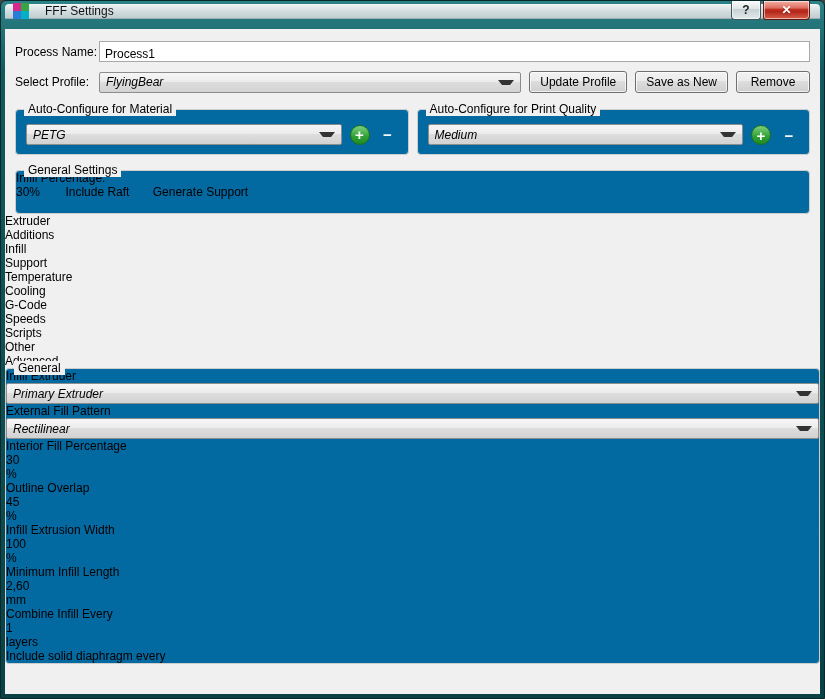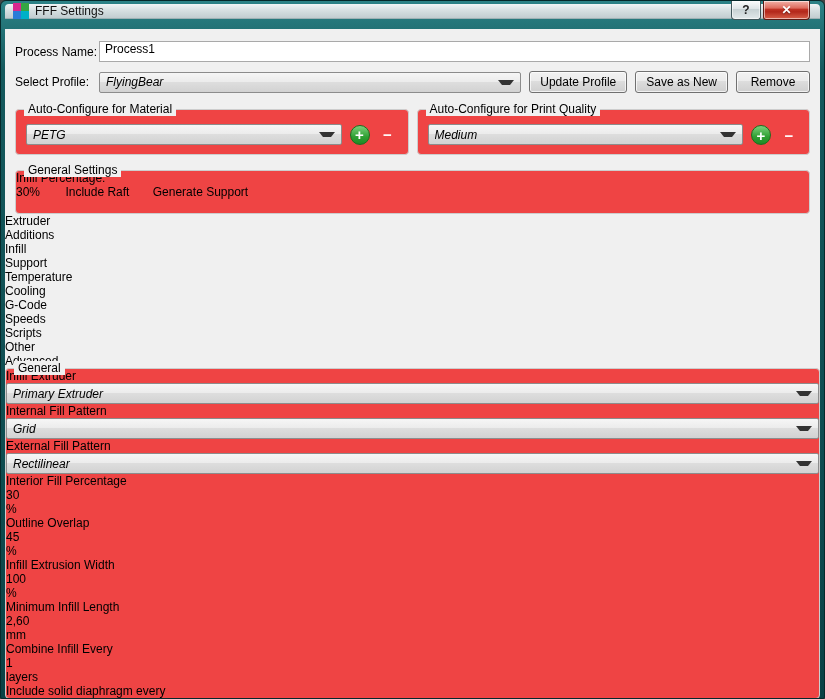--- a/index.html
+++ b/index.html
@@ -7,21 +7,21 @@
 
   .window {
     position: relative; width: 825px; height: 699px;
     background: linear-gradient(180deg, #2c8387, #14595d 10%, #0d4b4f 70%, #0a4145);
     border: 1px solid #06292b; border-radius: 6px 6px 2px 2px; overflow: hidden;
   }
   .titlebar {
     position: absolute; left: 4px; right: 4px; top: 3px; height: 15px;
     background: linear-gradient(#f1f5f6, #d4dee0 50%, #c1cdd0);
     border-radius: 4px 4px 0 0; border-bottom: 1px solid #9db1b4;
-    display: flex; align-items: center; padding: 0 8px; gap: 6px;
+    display: flex; align-items: center; padding: 0 8px; gap: 16px;
     font-size: 12px; color: #111;
   }
   .app-icon { width: 16px; height: 16px; flex: none; display: grid; grid-template-columns: 8px 8px; grid-template-rows: 8px 8px; }
   .app-icon span { display: block; }
   .caption-btns { position: absolute; top: 0; right: 14px; display: flex; gap: 2px; z-index: 6; }
   .cap-btn { height: 19px; display: flex; align-items: center; justify-content: center;
     border: 1px solid #40565a; border-top: none; font-size: 12px; font-weight: bold;
     box-shadow: inset 0 0 0 1px rgba(255,255,255,.55); cursor: default; }
   .help-btn { width: 30px; border-radius: 0 0 3px 4px; color: #222;
     background: linear-gradient(#fbfcfc, #dde4e6 45%, #c6d1d3 46%, #e2e9ea); }
@@ -29,35 +29,35 @@
     border-color: #5c1a14; text-shadow: 0 1px 1px rgba(0,0,0,.4);
     background: linear-gradient(#f2b1a7, #dd6a5c 40%, #c13325 45%, #b3281b 60%, #d8604a); }
 
   .dialog { position: absolute; left: 4px; right: 4px; top: 28px; bottom: 4px; background: #f0f0f0; font-size: 12px; color: #000; }
 
   .row { display: flex; align-items: center; margin: 0 10px; }
   .row1 { margin-top: 12px; }
   .row2 { margin-top: 9px; }
   .lbl-col { width: 84px; flex: none; }
 
-  .textbox { height: 21px; border: 1px solid #a9a9a9; background: #fff; padding: 0 5px; display: flex; align-items: flex-start; flex: 1; }
+  .textbox { height: 21px; border: 1px solid #a9a9a9; background: #fff; padding: 0 5px; display: flex; align-items: flex-end; flex: 1; }
 
   .btn { height: 22px; padding: 0 10px; border: 1px solid #707070; border-radius: 3px;
     background: linear-gradient(#f2f2f2, #ebebeb 45%, #dddddd 46%, #cfcfcf);
     display: inline-flex; align-items: center; justify-content: center;
     box-shadow: inset 0 0 0 1px rgba(255,255,255,.7); font-size: 12px; white-space: nowrap; cursor: default; }
 
   .combo { height: 21px; border: 1px solid #8c8c8c; border-radius: 2px;
     background: linear-gradient(#f6f6f6, #ececec 45%, #dedede 46%, #d2d2d2);
     display: flex; align-items: center; padding: 0 6px; white-space: nowrap; overflow: hidden; cursor: default; font-style: italic; }
   .combo .arrow { margin-left: auto; width: 0; height: 0; flex: none;
     border-left: 4px solid transparent; border-right: 4px solid transparent; border-top: 5px solid #333; }
   .combo span { overflow: hidden; text-overflow: ellipsis; padding-right: 8px; }
 
-  .group { position: relative; border: 1px solid #cdcdcd; border-radius: 4px; background: #ef4444; }
+  .group { position: relative; border: 1px solid #cdcdcd; border-radius: 4px; background: #0369a1; }
   .gtitle { position: absolute; top: -8px; left: 8px; background: #f0f0f0; padding: 0 4px; white-space: nowrap; }
 
   .round-btn { width: 20px; height: 20px; border-radius: 50%; flex: none; color: #fff; font-size: 15px; font-weight: bold;
     display: flex; align-items: center; justify-content: center; line-height: 1; cursor: default; }
   .add-round { background: linear-gradient(#7dd07d, #2fa033 60%, #1f8a24); border: 1px solid #1b6f1f; }
   .rem-round { background: linear-gradient(#ef7f74, #d02c1f 60%, #b5received 0; border: 1px solid #8d150c; background: linear-gradient(#ef8378, #d12d20 60%, #ad2217); }
 
   .checkbox { width: 13px; height: 13px; border: 1px solid #8e8e8e; border-radius: 1px;
     background: linear-gradient(#f2f2f2, #ffffff); position: relative; flex: none; }
   .checkmark { display: none; }
@@ -227,27 +227,20 @@
         <span class="gtitle">General</span>
         <div class="frows">
           <div class="frow">
             <span class="flabel">Infill Extruder</span>
             <div class="combo w140">
               <span>Primary Extruder</span>
               <span class="arrow"></span>
             </div>
           </div>
           <div class="frow">
-            <span class="flabel">Internal Fill Pattern</span>
-            <div class="combo w150">
-              <span>Grid</span>
-              <span class="arrow"></span>
-            </div>
-          </div>
-          <div class="frow">
             <span class="flabel">External Fill Pattern</span>
             <div class="combo w150">
               <span>Rectilinear</span>
               <span class="arrow"></span>
             </div>
           </div>
           <div class="frow">
             <span class="flabel">Interior Fill Percentage</span>
             <div class="spin">
               <span class="val">30</span>

